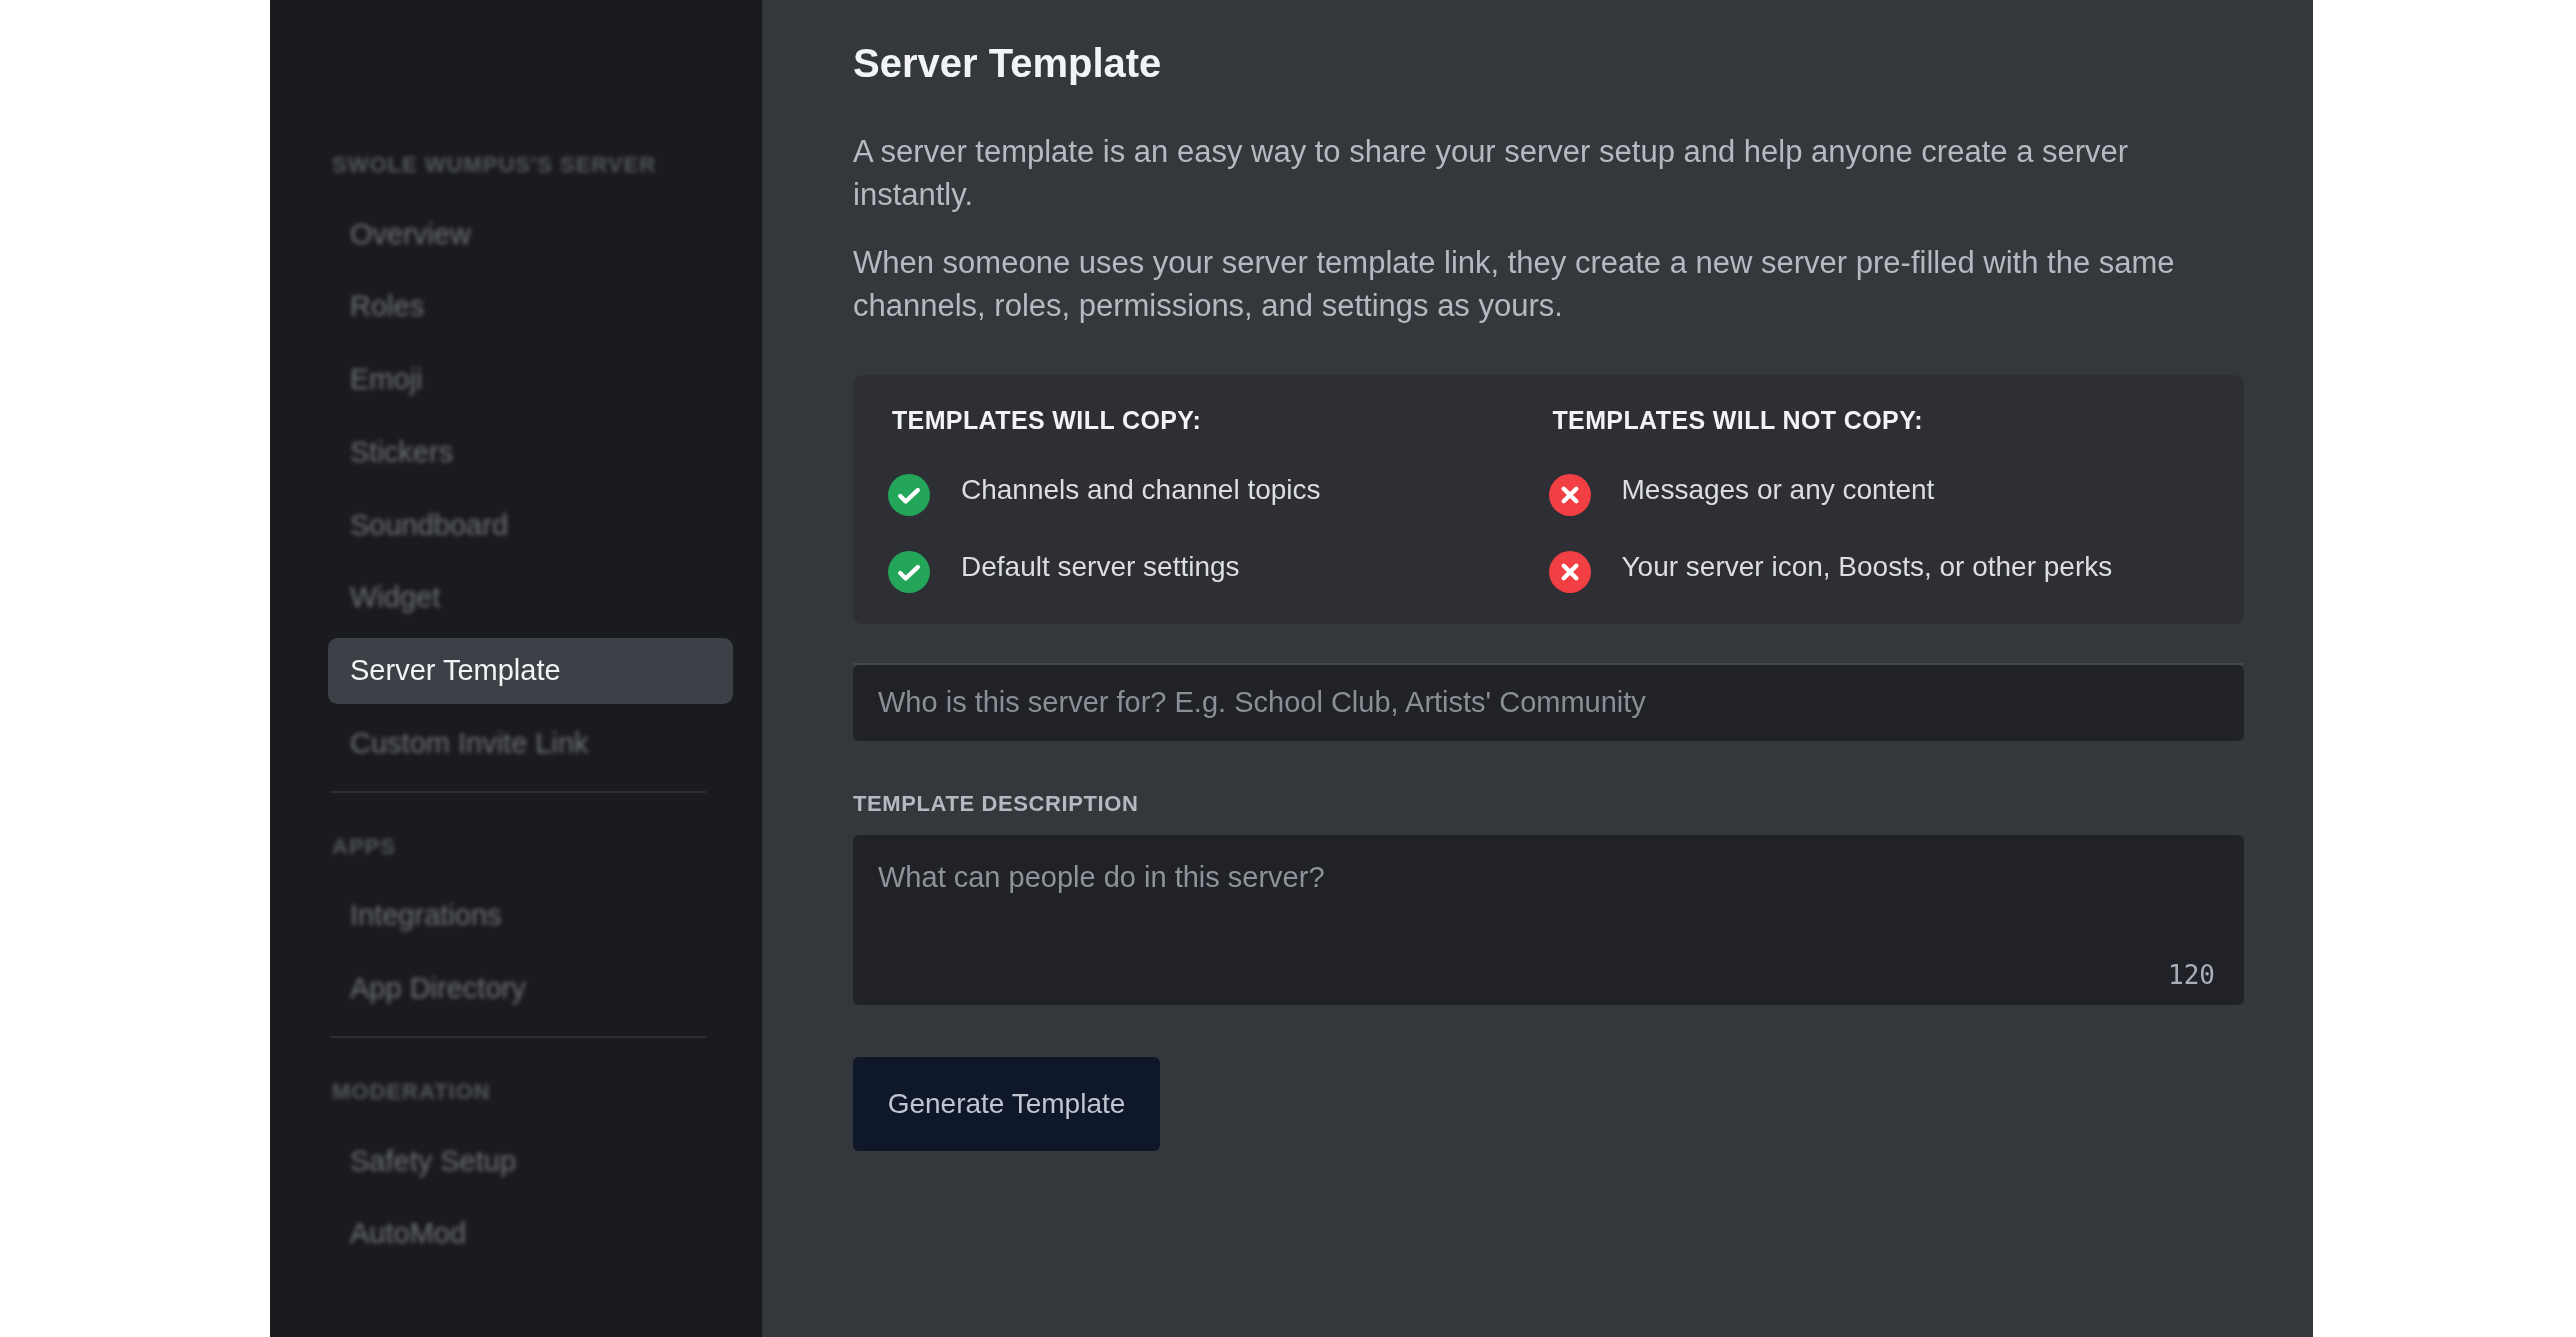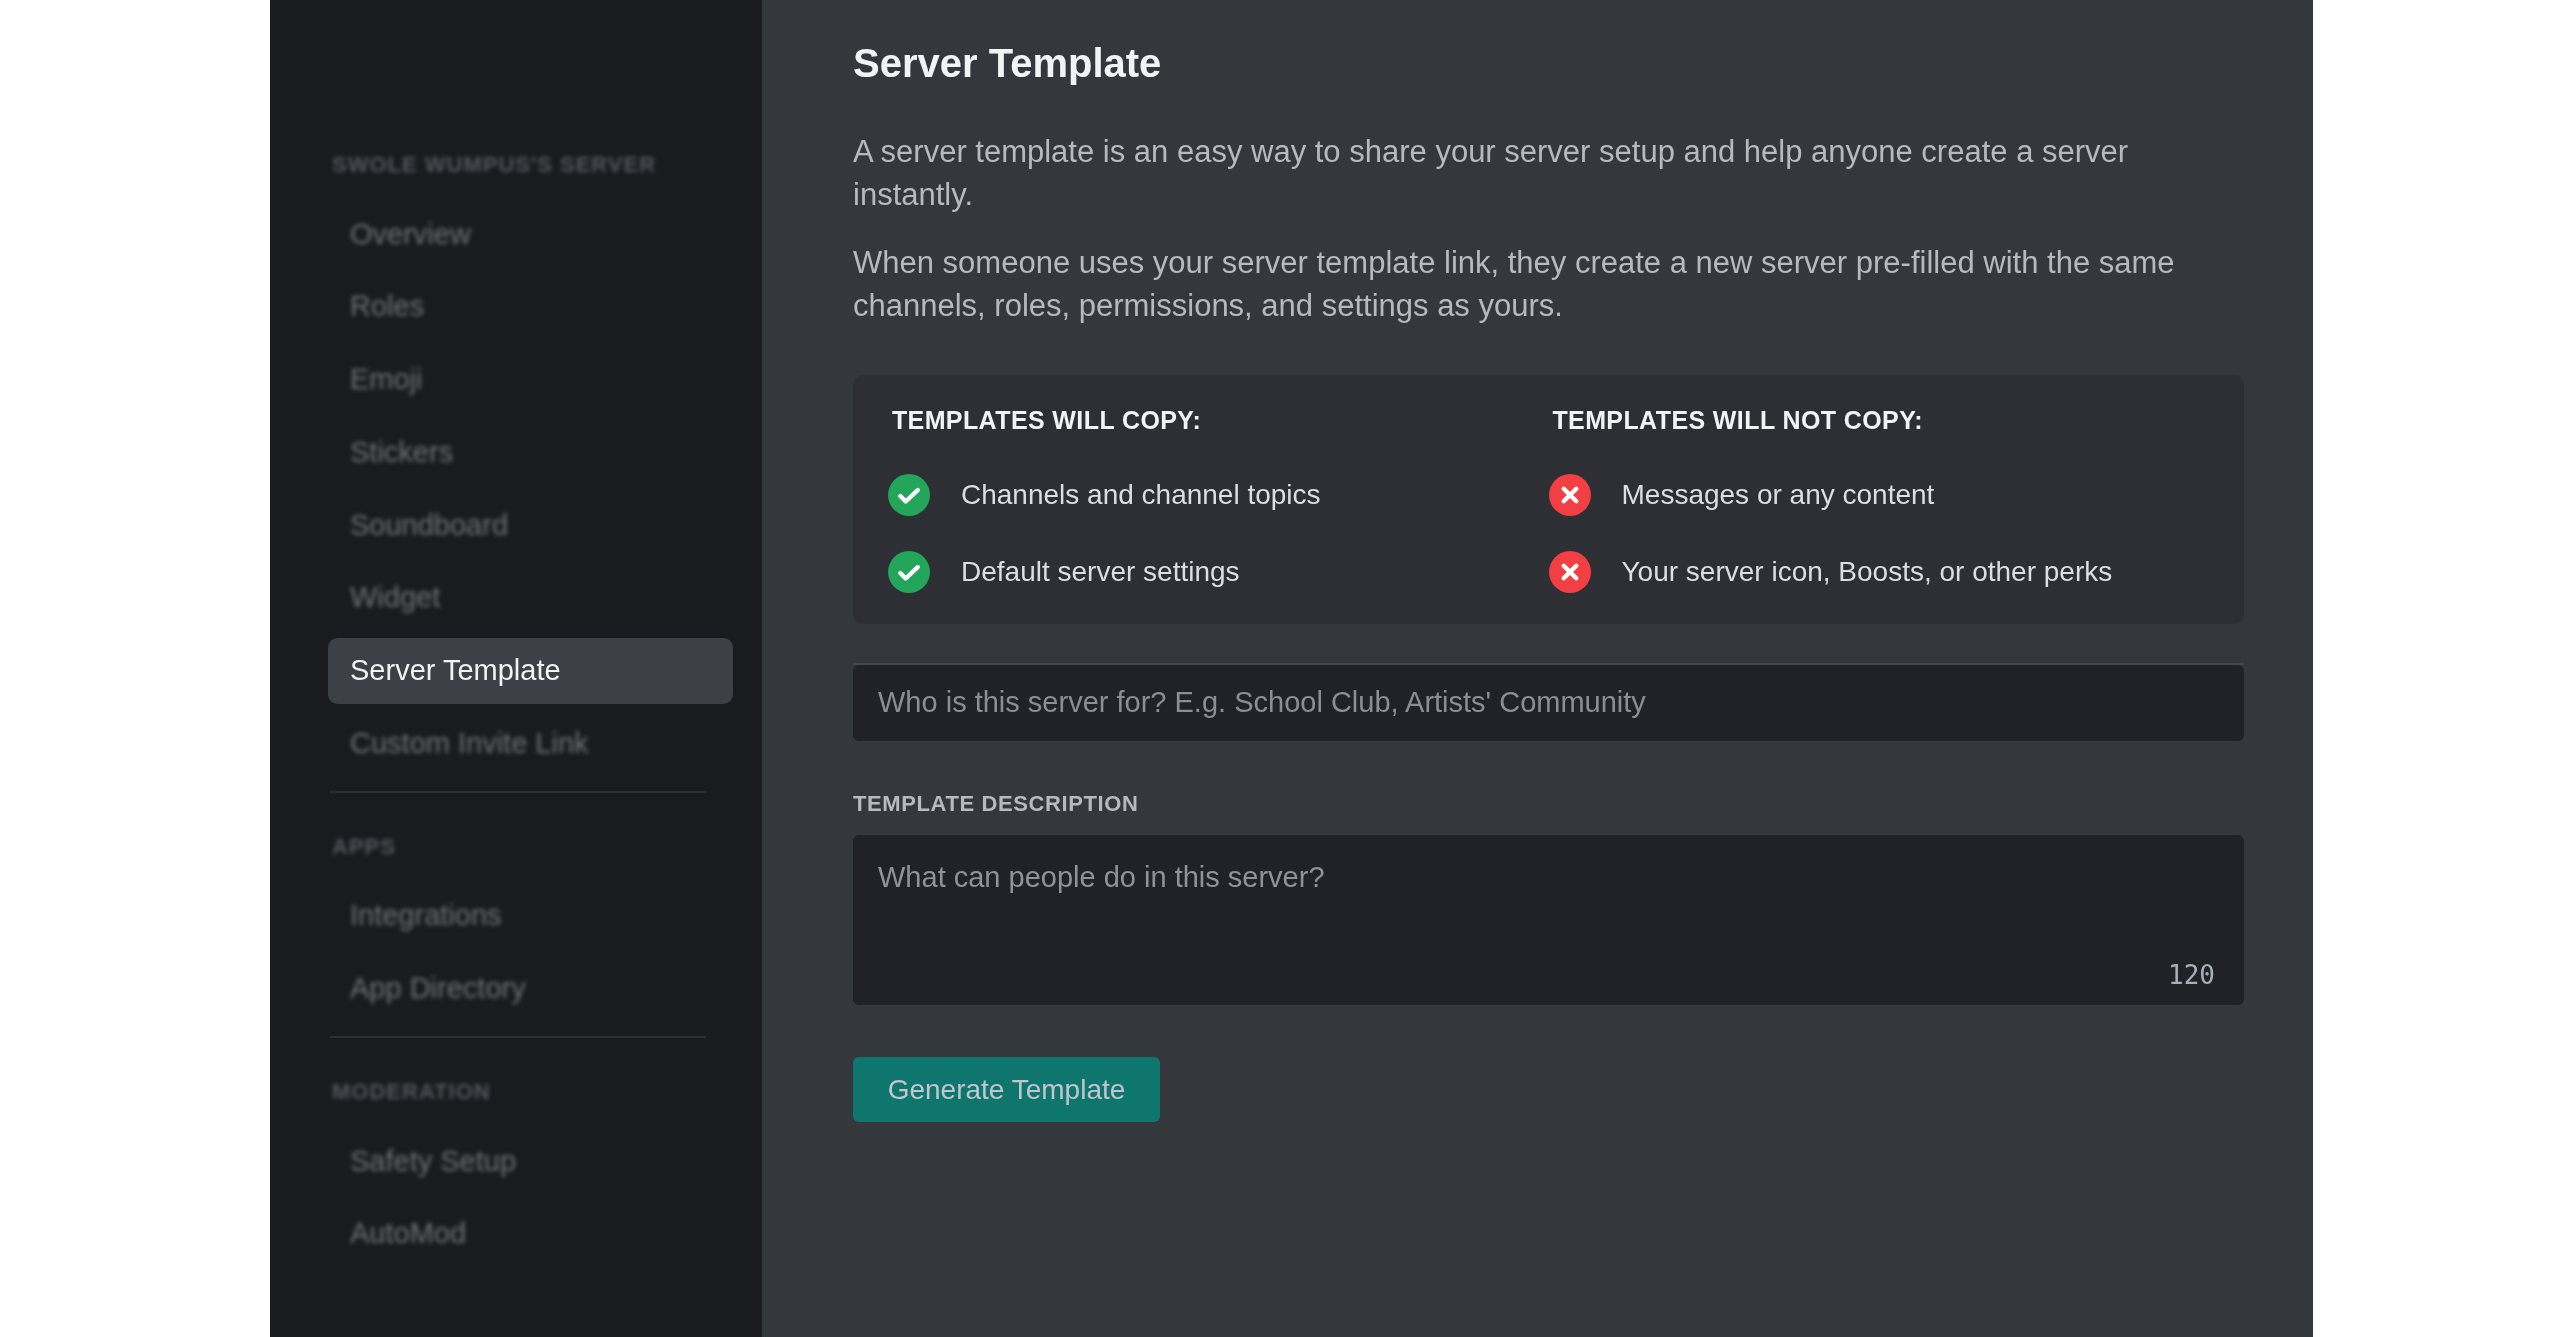--- a/index.html
+++ b/index.html
@@ -96,21 +96,21 @@
   .copy-col-header {
     font-size: 25px;
     font-weight: bold;
     letter-spacing: 0.4px;
     color: #f2f3f5;
     margin-bottom: 39px;
     margin-left: 3.9px;
   }
   .copy-row {
     display: flex;
-    align-items: center;
+    align-items: flex-start;
     height: 42px;
     margin-bottom: 35px;
   }
   .copy-row:last-child { margin-bottom: 0; }
   .copy-icon {
     width: 42px;
     height: 42px;
     flex-shrink: 0;
     margin-right: 31px;
     display: inline-flex;
@@ -175,22 +175,22 @@
     font-family: "DejaVu Sans Mono", "Liberation Mono", monospace;
     font-size: 26px;
     color: #a8aeb7;
     pointer-events: none;
     text-align: right;
   }
 
   .generate-btn {
     margin-top: 52px;
     width: 307px;
-    height: 65px;
-    background: #0f766e;
+    height: 94px;
+    background: #0f172a;
     border: none;
     border-radius: 5.8px;
     font-family: inherit;
     font-size: 28px;
     font-weight: 500;
     color: #c1c5d1;
     cursor: pointer;
   }
 </style>
 </head>

